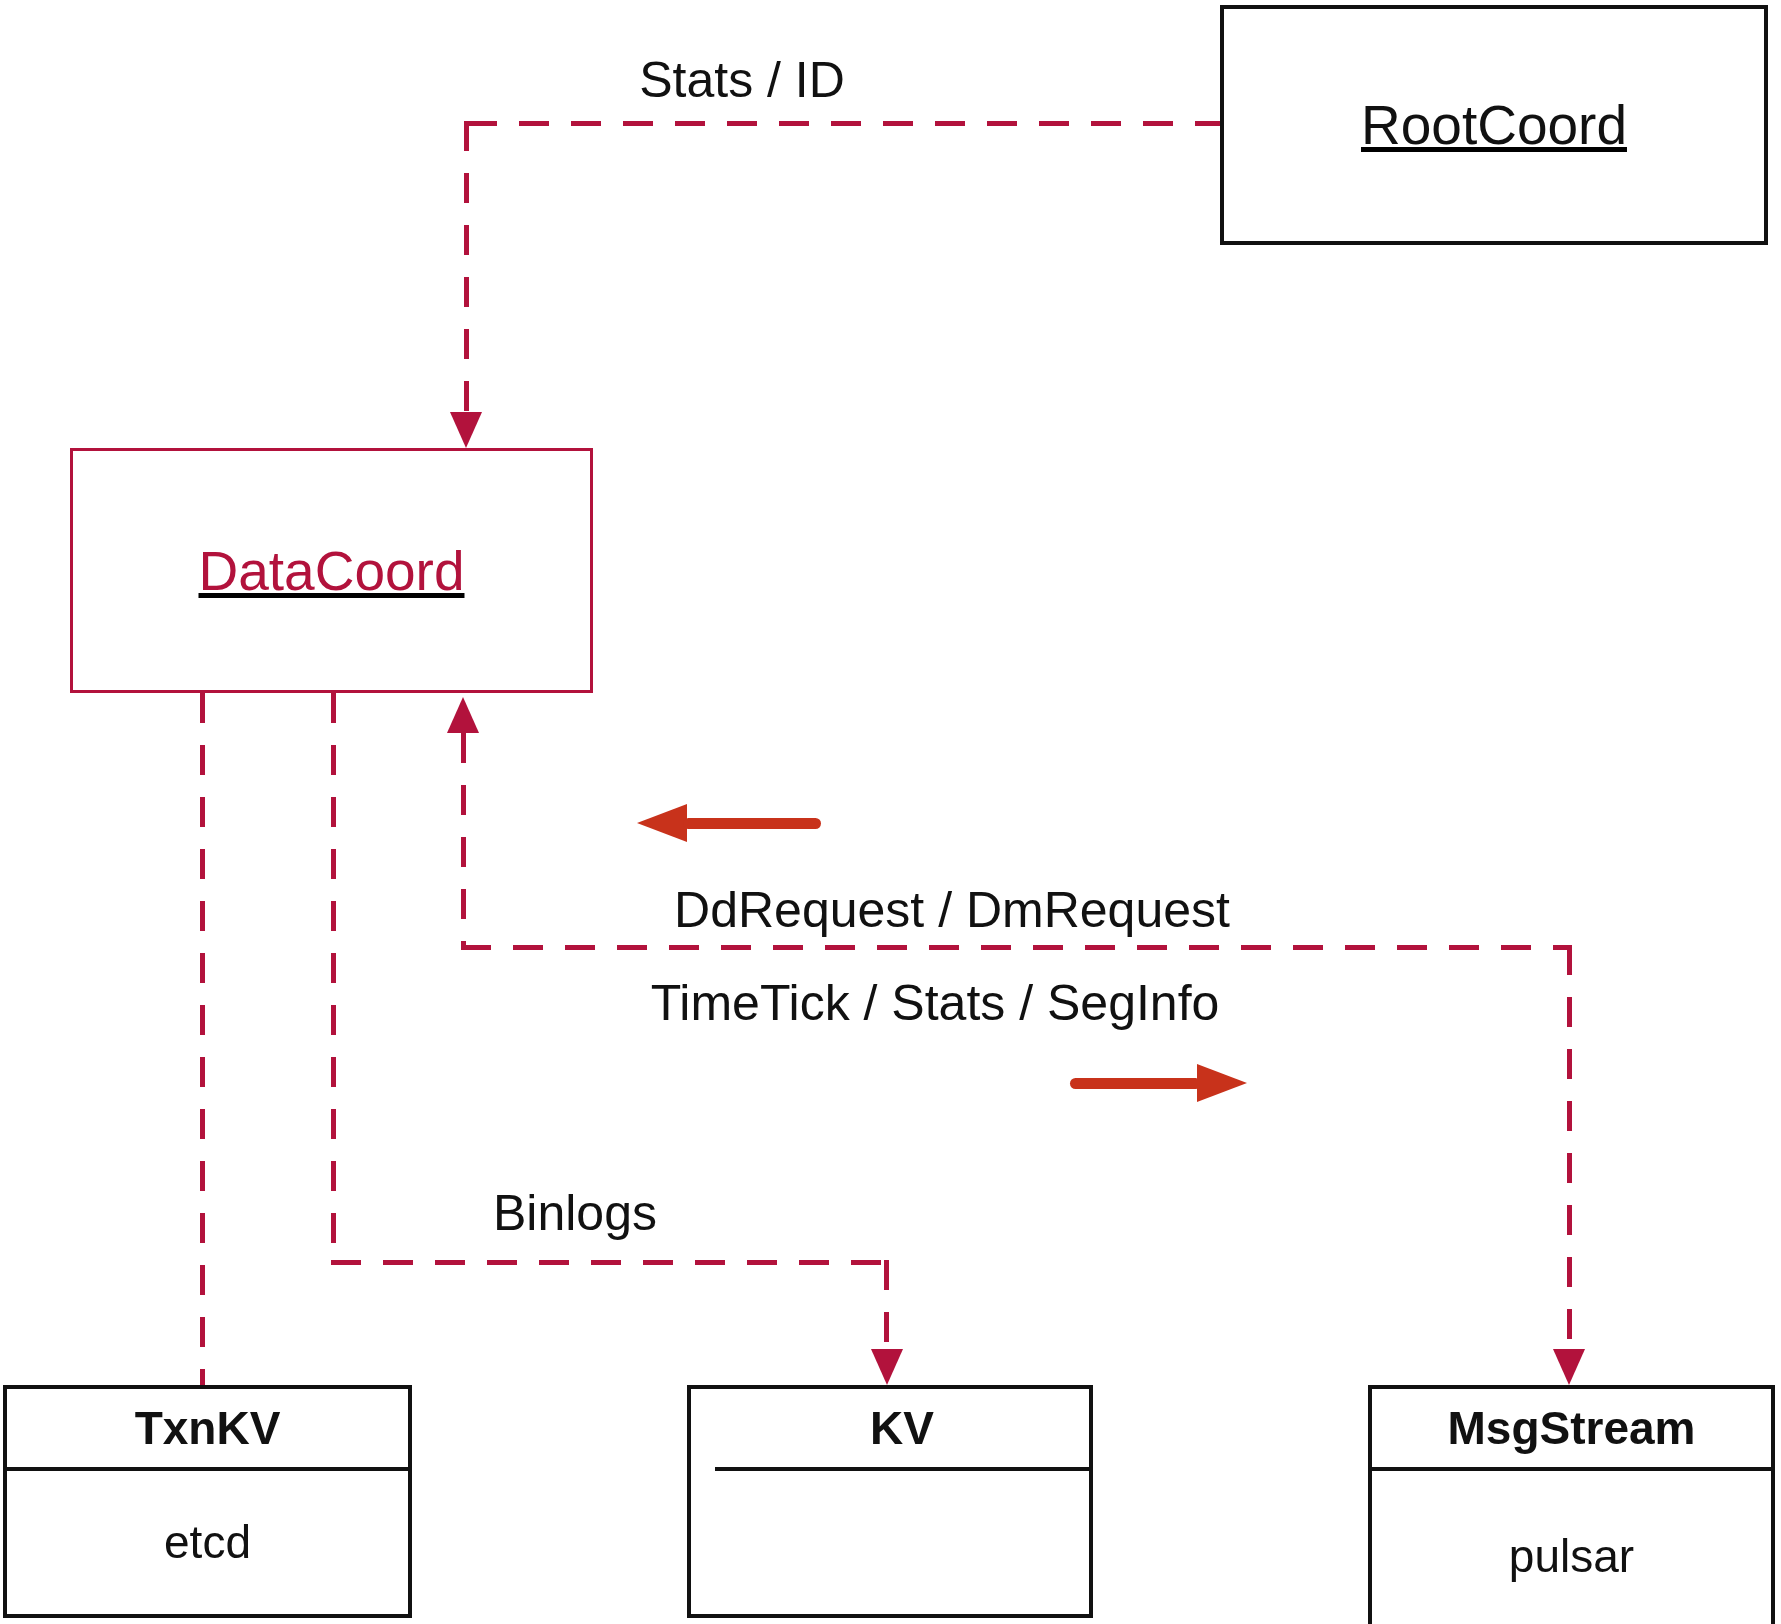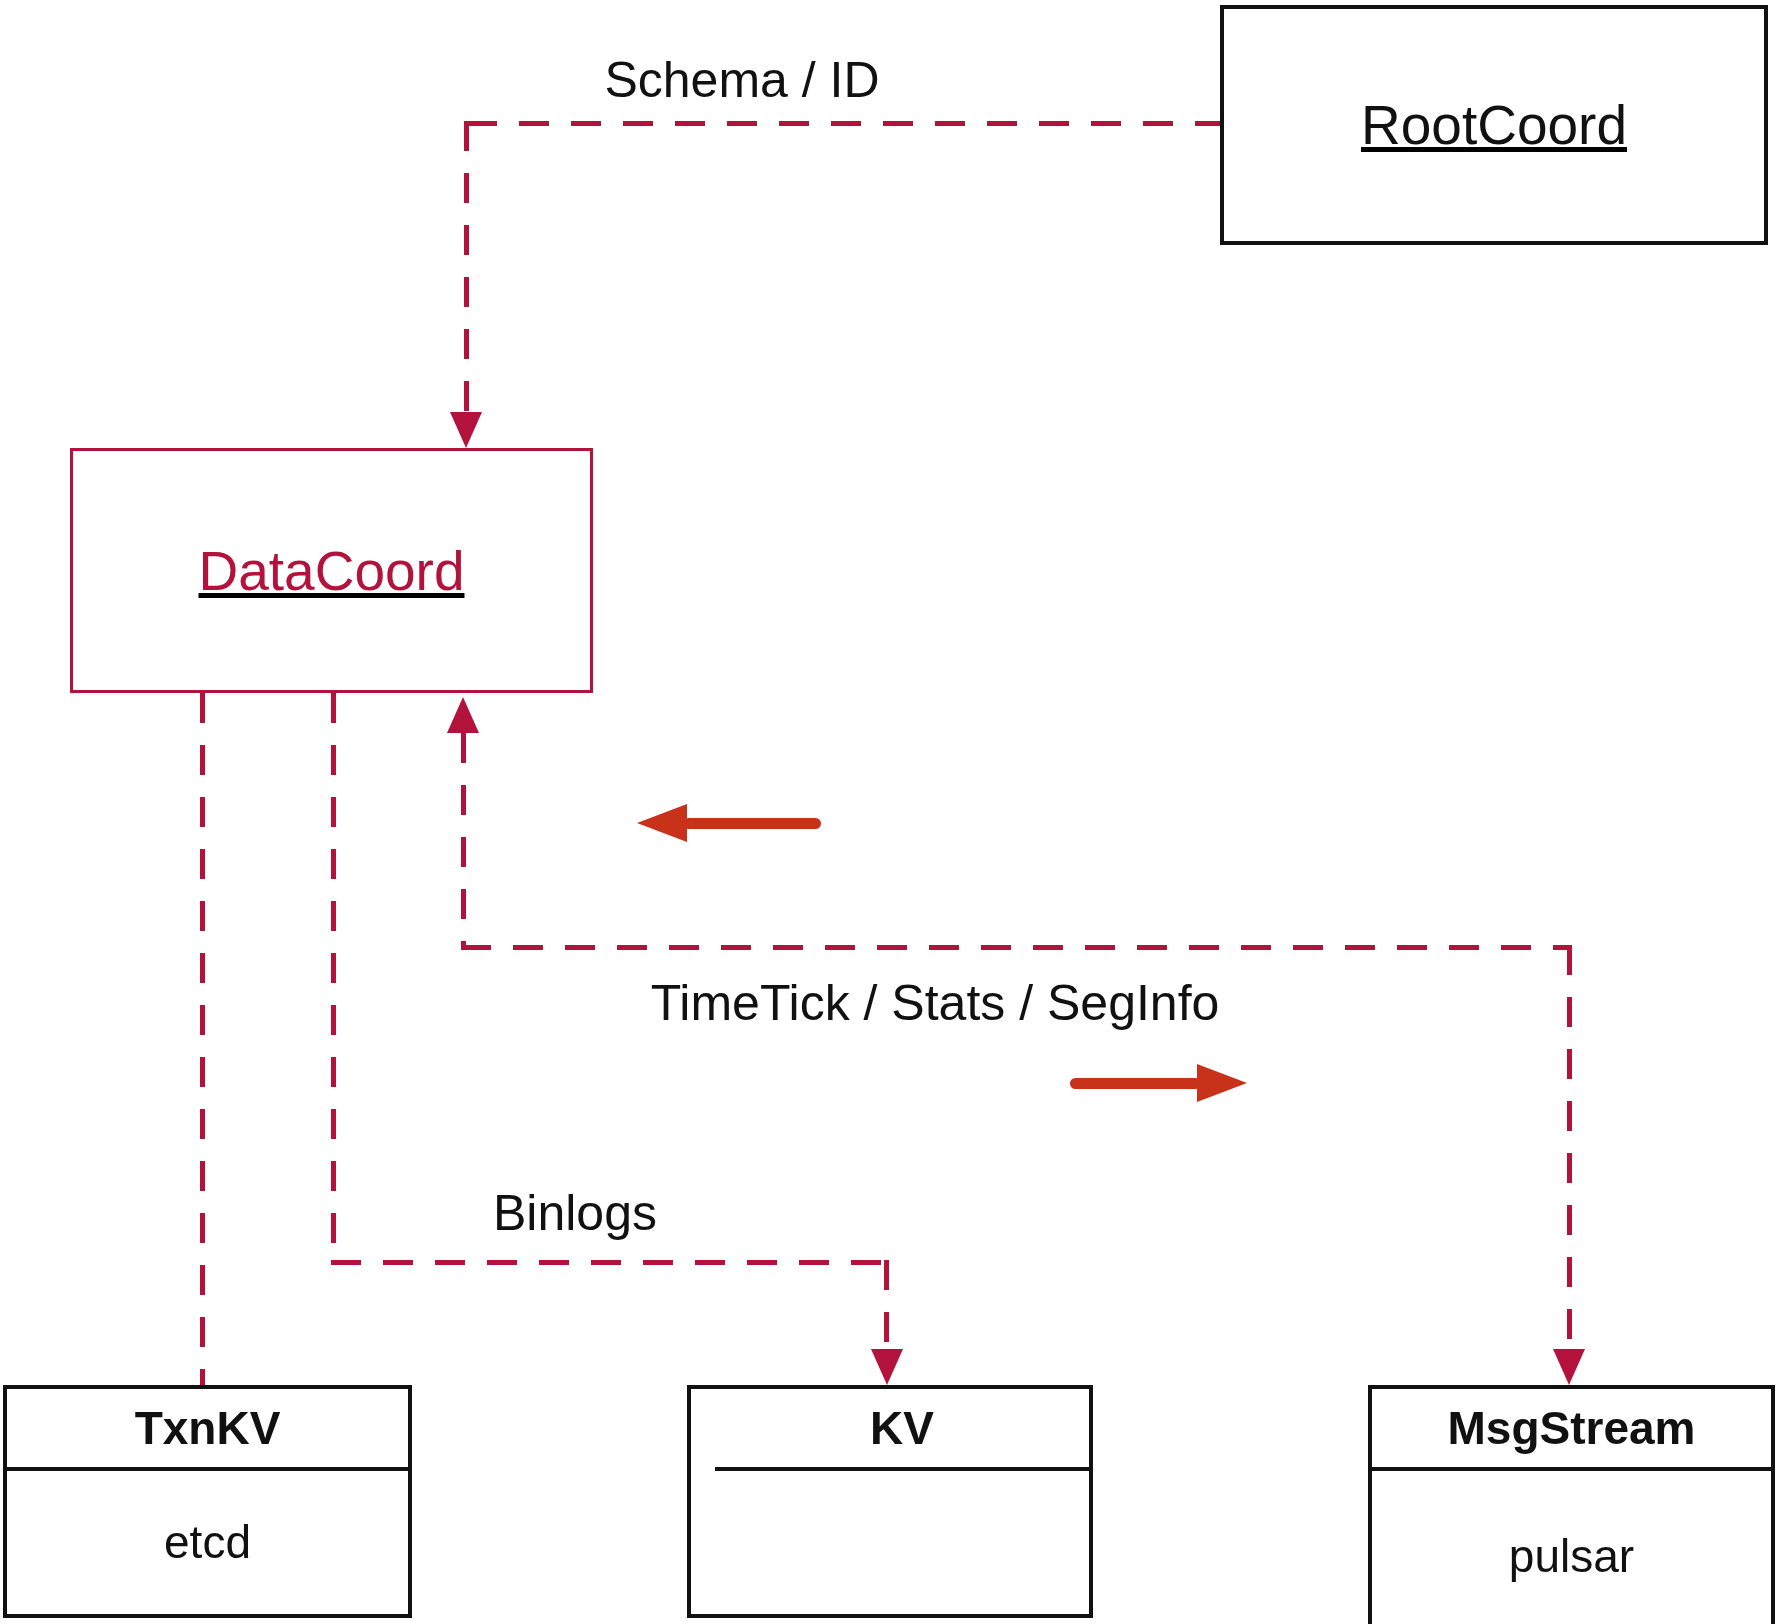--- a/index.html
+++ b/index.html
@@ -141,17 +141,18 @@
   <div class="dash-h" style="left:461px; top:945px; width:1108px;"></div>
   <div class="dash-v" style="left:1567px; top:945px; height:407px;"></div>
   <div class="ah down" style="left:1553px; top:1349px;"></div>
 
   <div class="head-left" style="left:637px; top:804px;"></div>
   <div class="shaft" style="left:683px; top:818px; width:138px;"></div>
 
   <div class="shaft" style="left:1070px; top:1078px; width:131px;"></div>
   <div class="head-right" style="left:1197px; top:1064px;"></div>
 
-  <div class="edge-label" style="left:742px; top:80px;">Schema / ID</div>
+  <div class="edge-label" style="left:742px; top:80px;">Stats / ID</div>
+  <div class="edge-label" style="left:952px; top:910px;">DdRequest / DmRequest</div>
   <div class="edge-label" style="left:935px; top:1003px;">TimeTick / Stats / SegInfo</div>
   <div class="edge-label" style="left:575px; top:1213px;">Binlogs</div>
 
 </div>
 
 </body></html>

